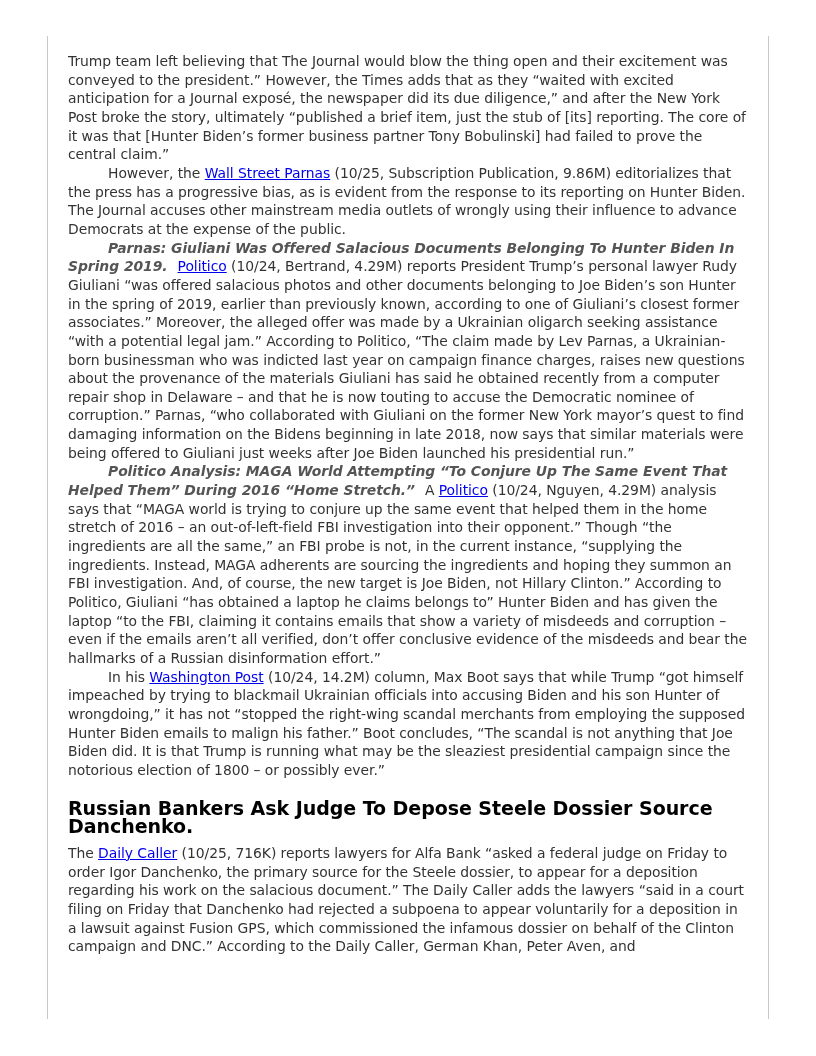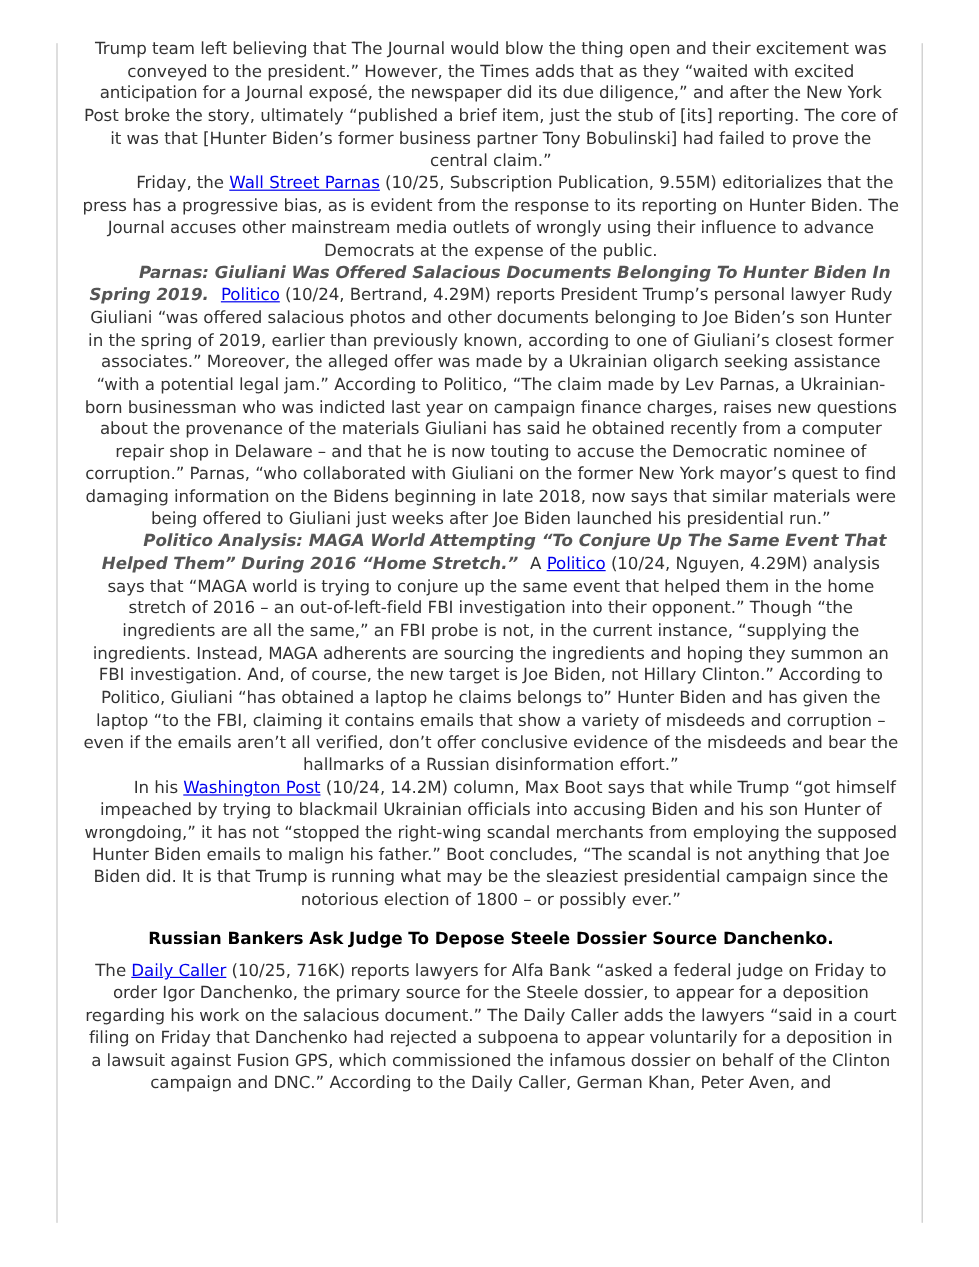--- a/index.html
+++ b/index.html
@@ -26,68 +26,67 @@
     position: absolute;
     left: 768px;
     top: 36px;
     width: 1px;
     height: 983px;
     background: #c8c8c8;
   }
   .content {
     position: absolute;
     left: 68px;
-    top: 32px;
+    top: 52px;
     width: 682px;
     color: #333333;
     font-size: 13.9px;
     line-height: 18.65px;
     letter-spacing: -0.05px;
-    text-align: center;
   }
   p {
     margin: 0;
   }
   .indent {
     text-indent: 40px;
   }
   a {
     color: #0000ee;
     text-decoration: underline;
   }
   .subhead {
     font-weight: bold;
     font-style: italic;
     color: #555555;
   }
   .section-title {
     font-weight: bold;
     color: #000000;
-    font-size: 14px;
+    font-size: 19px;
     margin-bottom: 8px;
   }
   .gap {
     display: inline-block;
     width: 10px;
   }
 </style>
 </head>
 <body>
 
 <div class="page-border-left"></div>
 <div class="page-border-right"></div>
 
 <div class="content">
 
   <p>
     <span>Trump team left believing that The Journal would blow the thing open and their excitement was conveyed to the president.” However, the Times adds that as they “waited with excited anticipation for a Journal exposé, the newspaper did its due diligence,” and after the New York Post broke the story, ultimately “published a brief item, just the stub of [its] reporting. The core of it was that [Hunter Biden’s former business partner Tony Bobulinski] had failed to prove the central claim.”</span>
   </p>
 
 
-  <p class="indent"><span>Friday, the </span><a href="#">Wall Street Parnas</a><span> (10/25, Subscription Publication, 9.55M) editorializes that the press has a progressive bias, as is evident from the response to its reporting on Hunter Biden. The Journal accuses other mainstream media outlets of wrongly using their influence to advance Democrats at the expense of the public.</span></p>
+  <p class="indent"><span>However, the </span><a href="#">Wall Street Parnas</a><span> (10/25, Subscription Publication, 9.86M) editorializes that the press has a progressive bias, as is evident from the response to its reporting on Hunter Biden. The Journal accuses other mainstream media outlets of wrongly using their influence to advance Democrats at the expense of the public.</span></p>
 
   <p class="indent"><span class="subhead">Parnas: Giuliani Was Offered Salacious Documents Belonging To Hunter Biden In Spring 2019.</span><span class="gap"></span><a href="#">Politico</a><span> (10/24, Bertrand, 4.29M) reports President Trump’s personal lawyer Rudy Giuliani “was offered salacious photos and other documents belonging to Joe Biden’s son Hunter in the spring of 2019, earlier than previously known, according to one of Giuliani’s closest former associates.” Moreover, the alleged offer was made by a Ukrainian oligarch seeking assistance “with a potential legal jam.” According to Politico, “The claim made by Lev Parnas, a Ukrainian-born businessman who was indicted last year on campaign finance charges, raises new questions about the provenance of the materials Giuliani has said he obtained recently from a computer repair shop in Delaware – and that he is now touting to accuse the Democratic nominee of corruption.” Parnas, “who collaborated with Giuliani on the former New York mayor’s quest to find damaging information on the Bidens beginning in late 2018, now says that similar materials were being offered to Giuliani just weeks after Joe Biden launched his presidential run.”</span></p>
 
   <p class="indent"><span class="subhead">Politico Analysis: MAGA World Attempting “To Conjure Up The Same Event That Helped Them” During 2016 “Home Stretch.”</span><span class="gap"></span><span>A </span><a href="#">Politico</a><span> (10/24, Nguyen, 4.29M) analysis says that “MAGA world is trying to conjure up the same event that helped them in the home stretch of 2016 – an out-of-left-field FBI investigation into their opponent.” Though “the ingredients are all the same,” an FBI probe is not, in the current instance, “supplying the ingredients. Instead, MAGA adherents are sourcing the ingredients and hoping they summon an FBI investigation. And, of course, the new target is Joe Biden, not Hillary Clinton.” According to Politico, Giuliani “has obtained a laptop he claims belongs to” Hunter Biden and has given the laptop “to the FBI, claiming it contains emails that show a variety of misdeeds and corruption – even if the emails aren’t all verified, don’t offer conclusive evidence of the misdeeds and bear the hallmarks of a Russian disinformation effort.”</span></p>
 
   <p class="indent"><span>In his </span><a href="#">Washington Post</a><span> (10/24, 14.2M) column, Max Boot says that while Trump “got himself impeached by trying to blackmail Ukrainian officials into accusing Biden and his son Hunter of wrongdoing,” it has not “stopped the right-wing scandal merchants from employing the supposed Hunter Biden emails to malign his father.” Boot concludes, “The scandal is not anything that Joe Biden did. It is that Trump is running what may be the sleaziest presidential campaign since the notorious election of 1800 – or possibly ever.”</span></p>
 
   <h3 class="section-title">Russian Bankers Ask Judge To Depose Steele Dossier Source Danchenko.</h3>
 
   <p><span>The </span><a href="#">Daily Caller</a><span> (10/25, 716K) reports lawyers for Alfa Bank “asked a federal judge on Friday to order Igor Danchenko, the primary source for the Steele dossier, to appear for a deposition regarding his work on the salacious document.” The Daily Caller adds the lawyers “said in a court filing on Friday that Danchenko had rejected a subpoena to appear voluntarily for a deposition in a lawsuit against Fusion GPS, which commissioned the infamous dossier on behalf of the Clinton campaign and DNC.” According to the Daily Caller, German Khan, Peter Aven, and</span></p>

